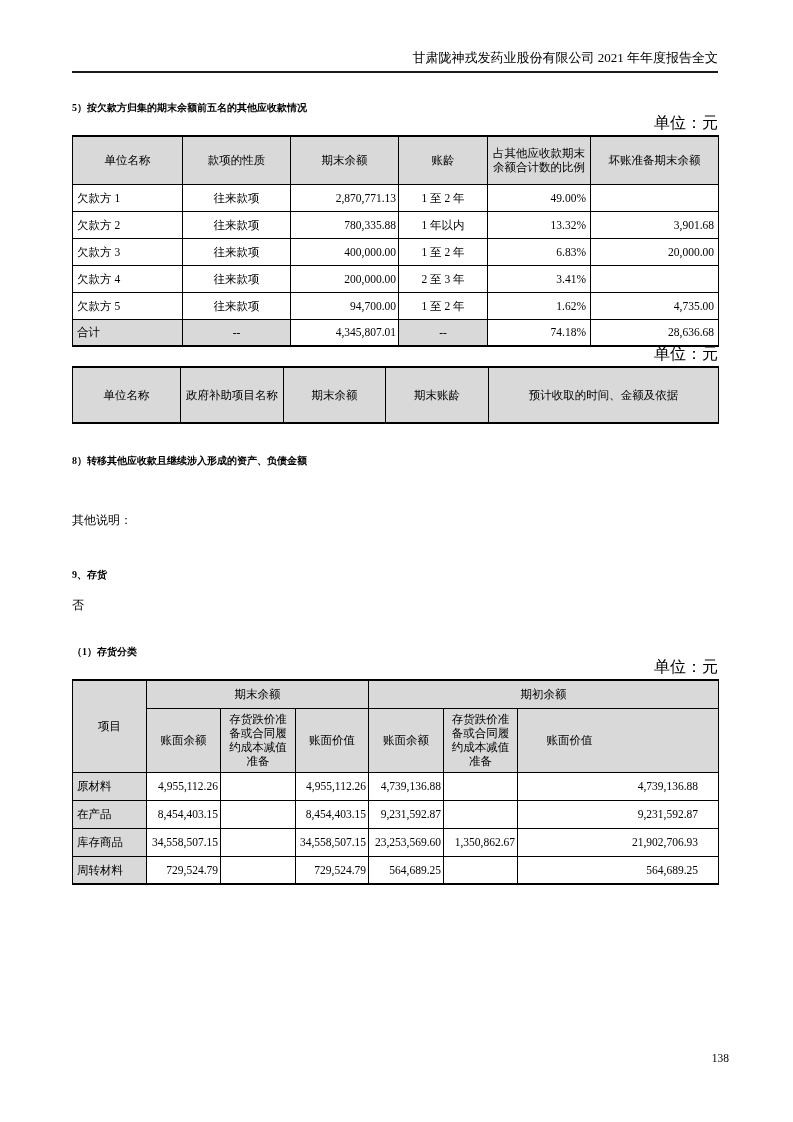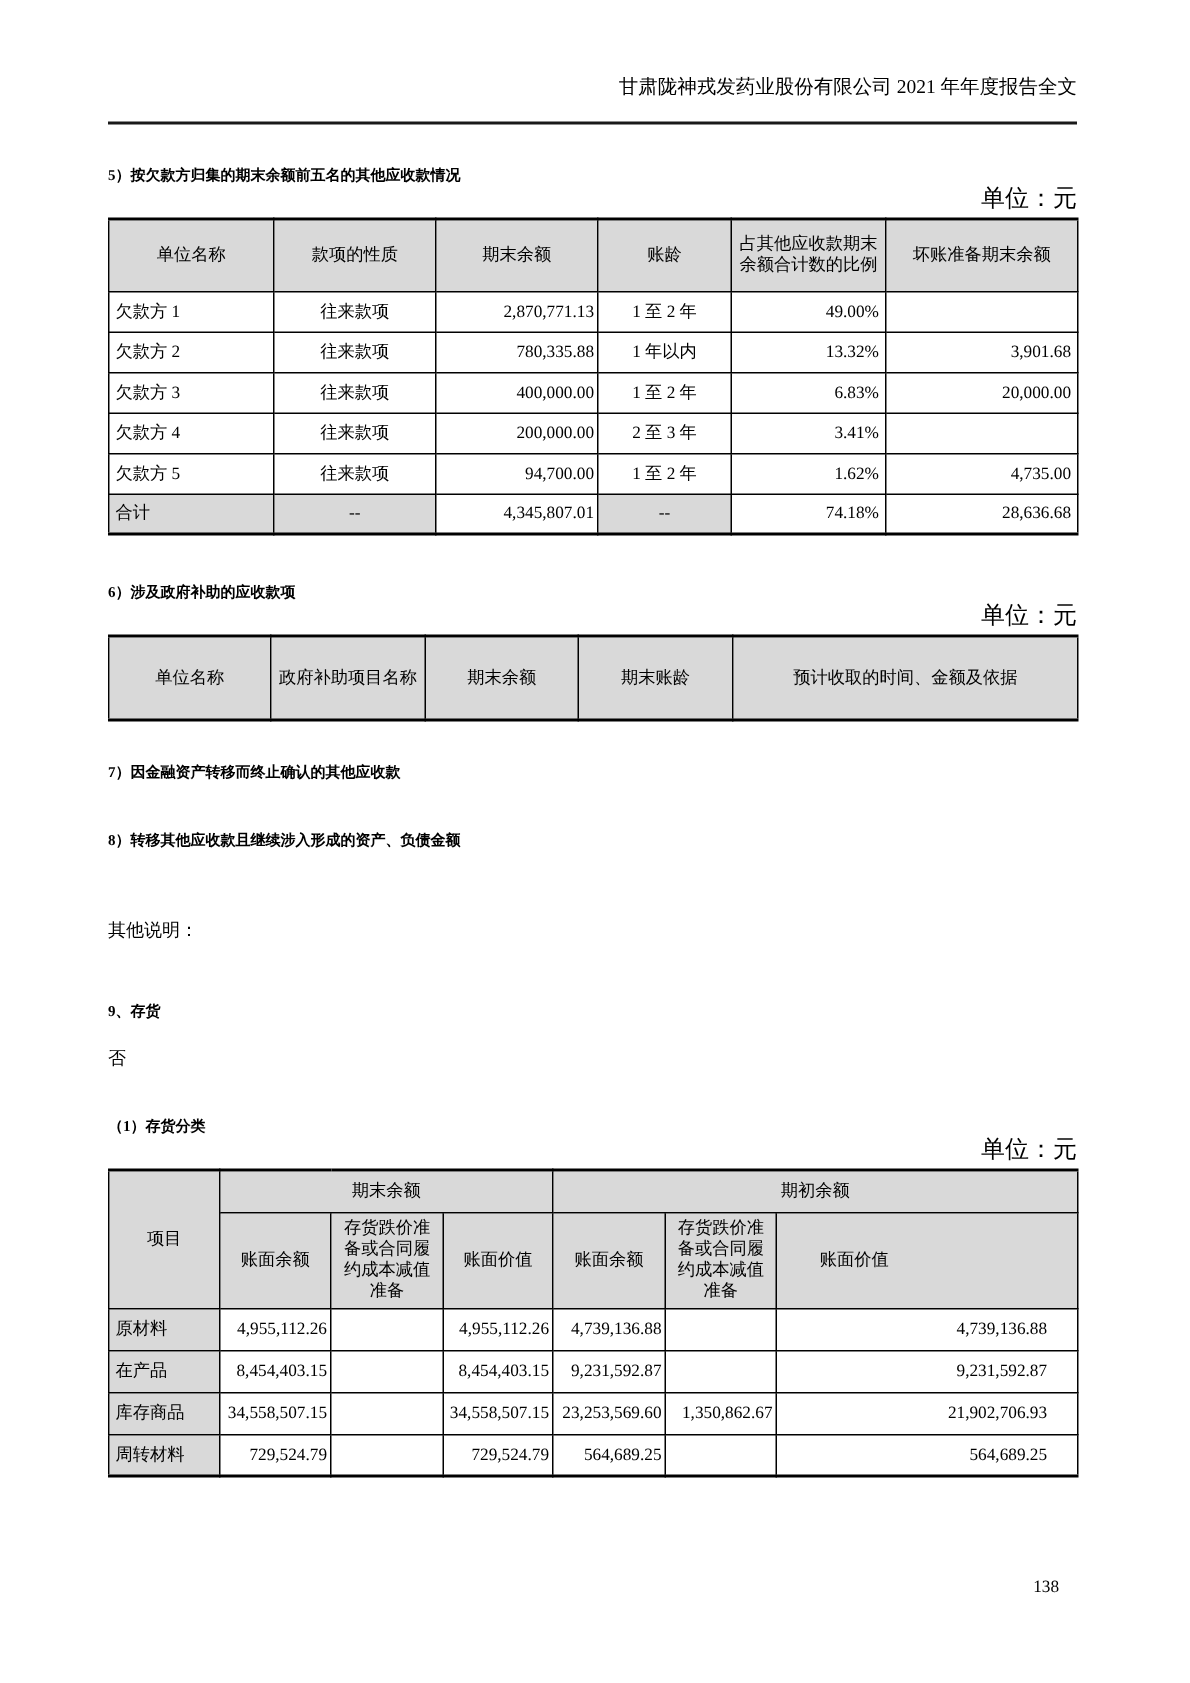--- a/index.html
+++ b/index.html
@@ -4,21 +4,21 @@
 <style>
   html,body{margin:0;padding:0;}
   body{
     width:793px;height:1122px;background:#ffffff;
     font-family:"Liberation Serif","DejaVu Serif",serif;
     color:#000;
   }
   .page{position:relative;width:793px;height:1122px;overflow:hidden;}
   .content{margin-left:72px;width:646px;}
   .page-header{
-    padding-top:50px;padding-bottom:15px;
+    padding-top:50px;padding-bottom:5px;
     border-bottom:2px solid #1a1a1a;
     text-align:right;font-size:13px;line-height:16px;
   }
   .sec-heading{font-weight:bold;font-size:10px;line-height:17px;}
   .mt-s5{margin-top:26px;}
   .mt-s6{margin-top:30px;}
   .mt-s7{margin-top:26px;}
   .mt-s8{margin-top:28px;}
   .mt-note{margin-top:44px;}
   .mt-s9{margin-top:38px;}
@@ -48,21 +48,21 @@
   td.pct{text-align:right;padding-right:4px;}
   td.ctr{text-align:center;}
   td.num-lg{text-align:right;padding-right:20px;}
   .t1 thead tr{height:48px;}
   .t1 tbody tr{height:27px;}
   .t2 tr{height:56px;}
   .t3 tr.grp{height:28px;}
   .t3 tr.sub{height:64px;}
   .t3 tbody tr{height:28px;}
   .pagenum{
-    position:absolute;right:87px;bottom:58px;
+    position:absolute;right:64px;bottom:58px;
     font-size:11.5px;
   }
 </style>
 </head>
 <body>
 
 <div class="page">
   <div class="content">
 
     <div class="page-header">
@@ -136,21 +136,20 @@
           <td class="name gy">合计</td>
           <td class="ctr gy">--</td>
           <td class="num">4,345,807.01</td>
           <td class="ctr gy">--</td>
           <td class="pct">74.18%</td>
           <td class="pct">28,636.68</td>
         </tr>
       </tbody>
     </table>
 
-    <div class="sec-heading mt-s6">6）涉及政府补助的应收款项</div>
     <div class="unit-label">单位：元</div>
 
     <table class="t2">
       <colgroup>
         <col style="width:108px">
           <col style="width:103px">
           <col style="width:102px">
         <col style="width:103px">
           <col style="width:230px">
       </colgroup>
@@ -158,21 +157,20 @@
         <tr>
           <th class="gy">单位名称</th>
           <th class="gy">政府补助项目名称</th>
           <th class="gy">期末余额</th>
           <th class="gy">期末账龄</th>
           <th class="gy">预计收取的时间、金额及依据</th>
         </tr>
       </tbody>
     </table>
 
-    <div class="sec-heading mt-s7">7）因金融资产转移而终止确认的其他应收款</div>
     <div class="sec-heading mt-s8">8）转移其他应收款且继续涉入形成的资产、负债金额</div>
     <div class="body-text mt-note">其他说明：</div>
     <div class="sec-heading mt-s9">9、存货</div>
     <div class="body-text mt-a">否</div>
     <div class="sec-heading mt-s91">（1）存货分类</div>
     <div class="unit-label">单位：元</div>
 
     <table class="t3">
       <colgroup>
         <col style="width:74px">

